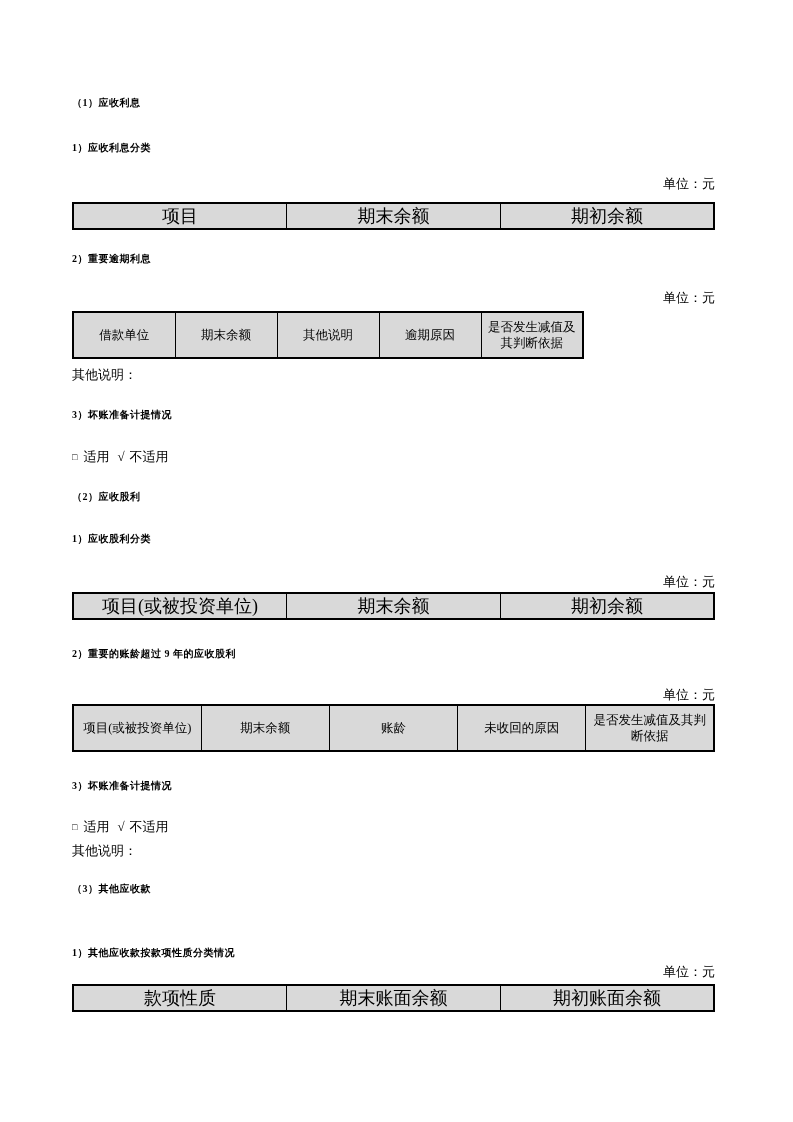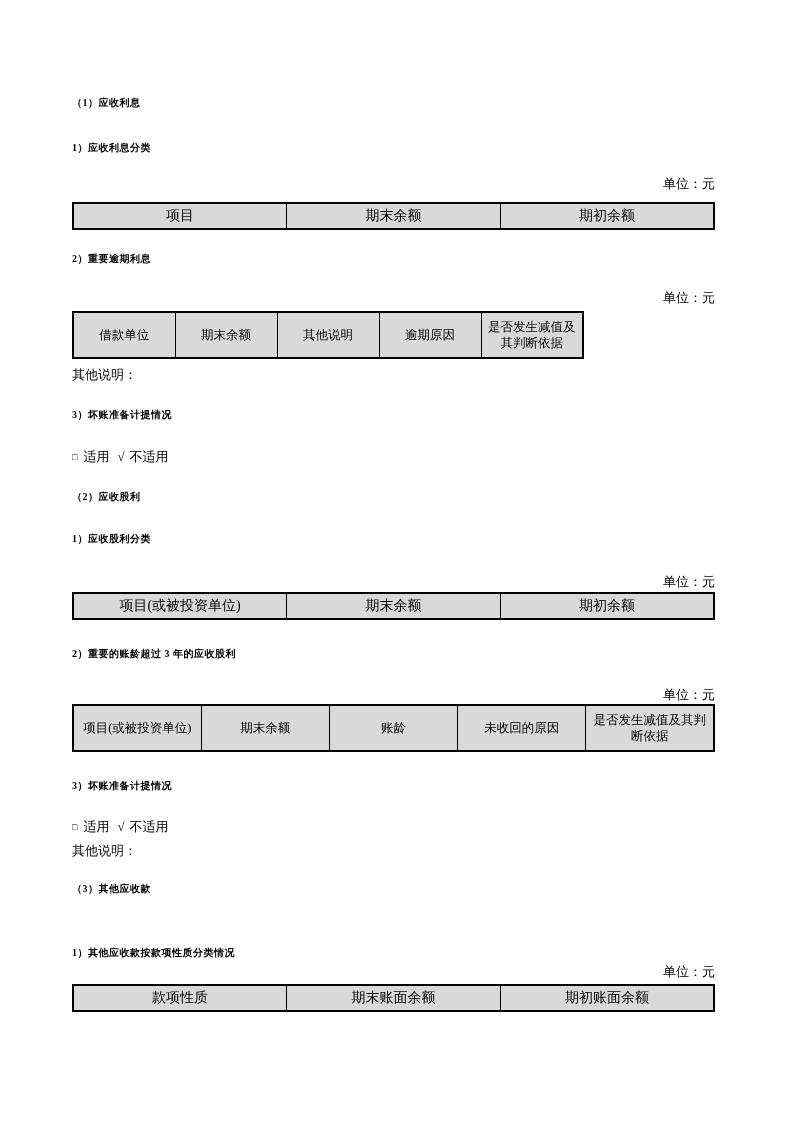--- a/index.html
+++ b/index.html
@@ -32,21 +32,21 @@
     width:100%;
     border-collapse:collapse;
     table-layout:fixed;
     border:2px solid #000;
   }
   .doc-table td {
     border:1px solid #000;
     background:#d9d9d9;
     text-align:center;
     vertical-align:middle;
-    font-size:14px;
+    font-size:18px;
     line-height:16px;
     padding:4px 2px;
   }
   .doc-table.cols5 td {
     font-size:12.5px;
     padding:6px 1px;
   }
   .checkbox-line {
     font-size:13px;
     line-height:15px;
@@ -114,21 +114,21 @@
   <table class="doc-table" style="position:absolute; left:72px; top:592px; width:643px;">
     <tbody>
         <tr>
       <td>项目(或被投资单位)</td>
       <td>期末余额</td>
       <td>期初余额</td>
     </tr>
   </tbody>
     </table>
 
-  <div class="block heading" style="top:645px;">2）重要的账龄超过 3 年的应收股利</div>
+  <div class="block heading" style="top:645px;">2）重要的账龄超过 9 年的应收股利</div>
 
   <div class="block unit-label" style="top:687px;">单位：元</div>
 
   <table class="doc-table cols5" style="position:absolute; left:72px; top:704px; width:643px;">
     <tbody>
         <tr>
       <td>项目(或被投资单位)</td>
       <td>期末余额</td>
       <td>账龄</td>
       <td>未收回的原因</td>

